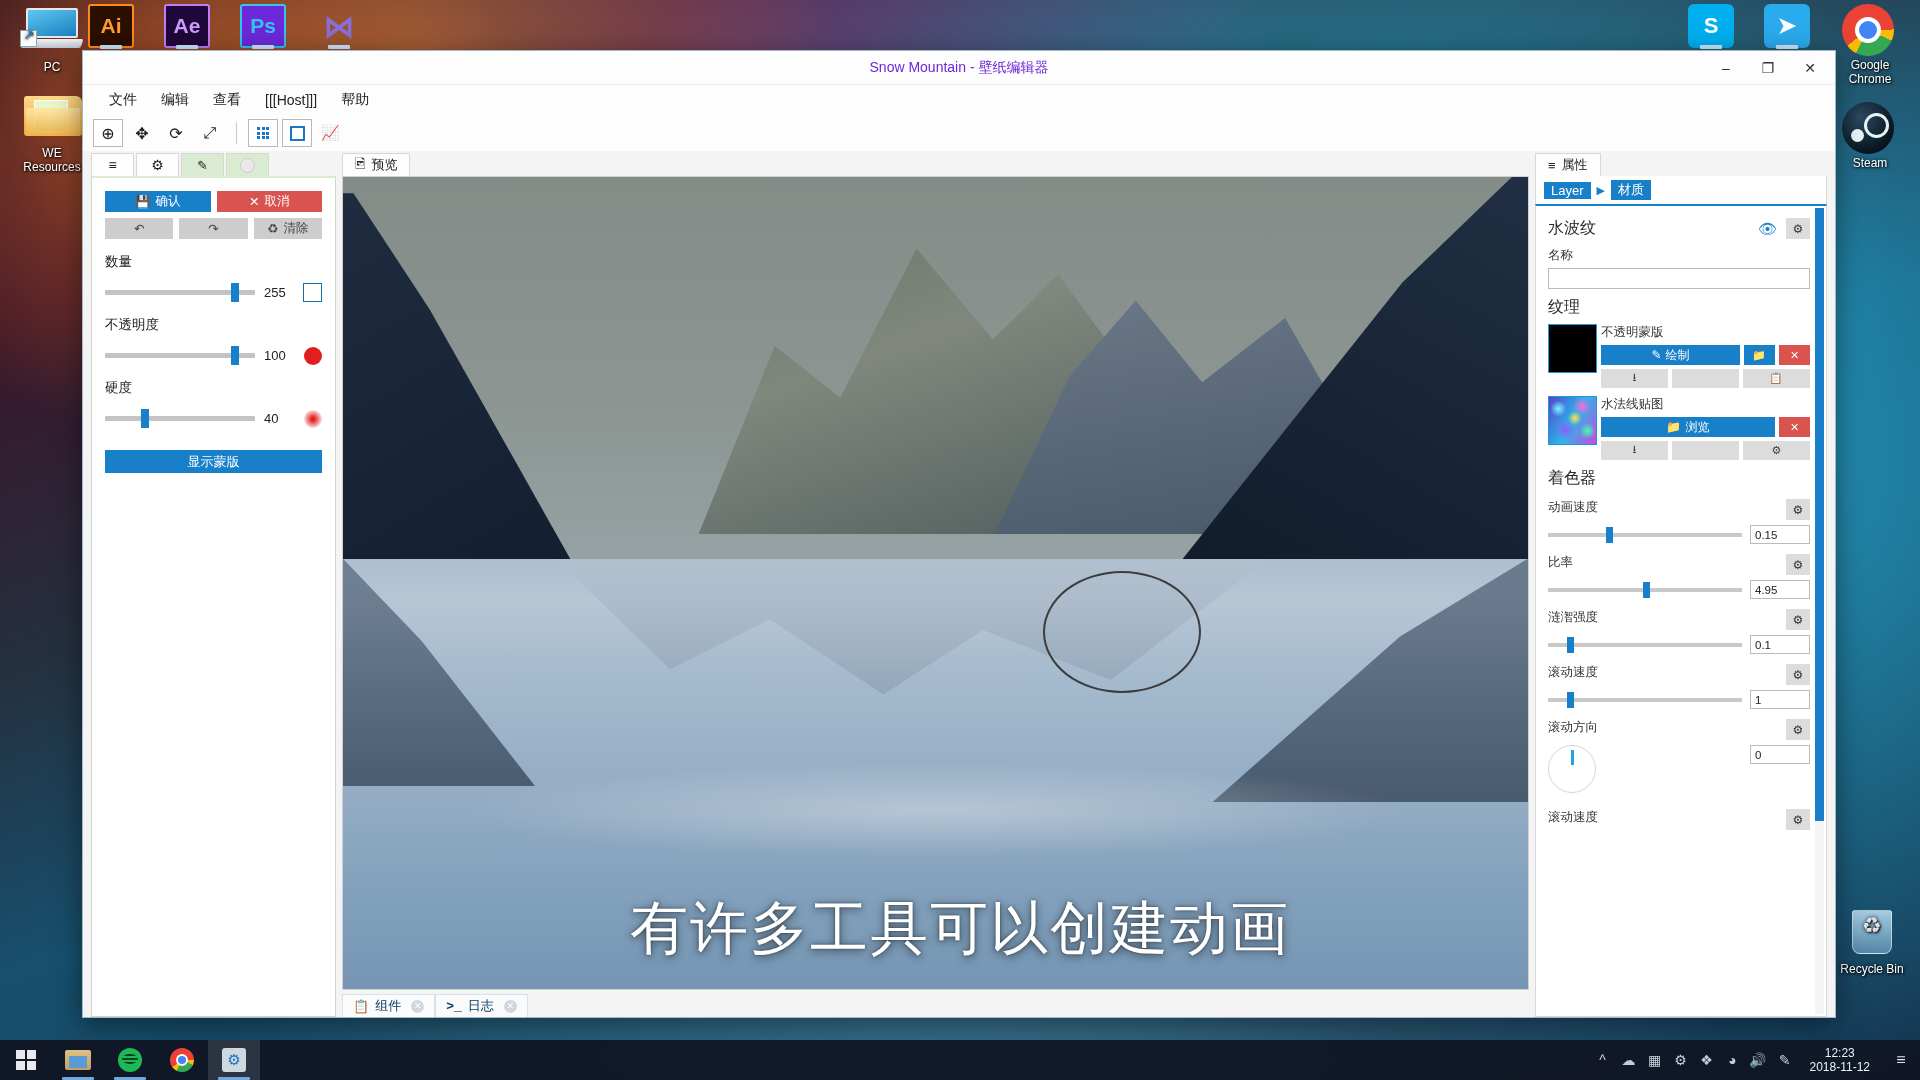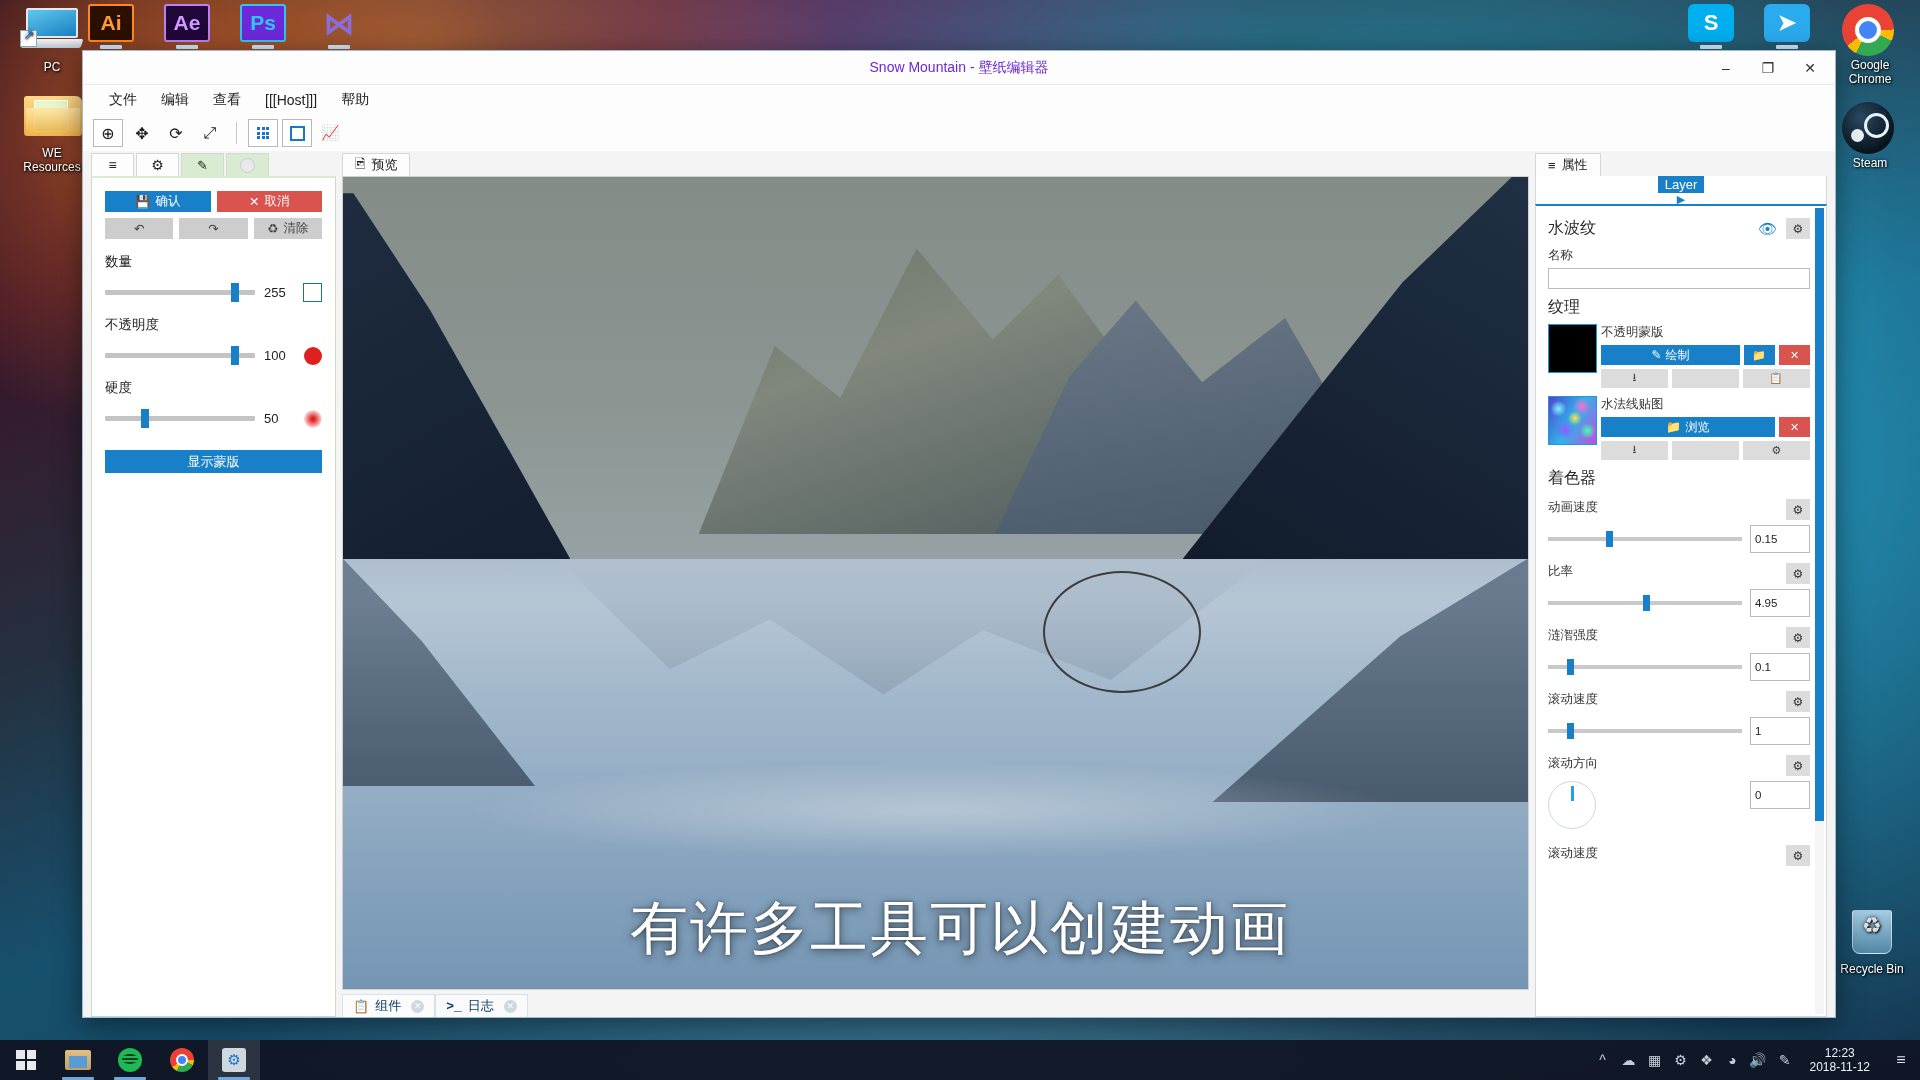--- a/index.html
+++ b/index.html
@@ -67,21 +67,21 @@
 
   
   .ico-recycle{position:absolute;left:26px;top:2px;width:40px;height:44px;
     background:linear-gradient(180deg,rgba(190,225,245,.85),rgba(120,175,210,.6));
     border-radius:3px 3px 8px 8px;border:1px solid rgba(255,255,255,.5);}
   .ico-recycle:after{content:"♻";position:absolute;left:9px;top:8px;font-size:22px;color:rgba(255,255,255,.85);}
 
   
   #topbar{ position:absolute; left:0; top:0; width:1920px; height:46px; }
   .appicon{ position:absolute; top:4px; width:50px; height:40px; }
-  .appicon .sq{ width:46px;height:38px;border-radius:3px;display:flex;align-items:center;justify-content:center;
+  .appicon .sq{ width:46px;height:44px;border-radius:3px;display:flex;align-items:center;justify-content:center;
                 font-weight:bold;font-size:21px;font-family:"Liberation Sans",sans-serif;}
   .appicon .underline{position:absolute;left:12px;bottom:-5px;width:22px;height:4px;background:#cfe9ff;border-radius:1px;}
   .ai .sq{background:#2b0f00;border:2px solid #ff8a19;color:#ff9a33;}
   .ae .sq{background:#20073a;border:2px solid #c07ef5;color:#cf9bff;}
   .ps .sq{background:#6d28d9;border:2px solid #31c5f0;color:#31c5f0;}
   .vs .sq{background:transparent;color:#8b6ed8;font-size:30px;}
   .sk .sq{background:#00aff0;color:#fff;border-radius:6px;font-size:22px;}
   .tg .sq{background:#2aabee;color:#fff;border-radius:6px;font-size:22px;}
 
   
@@ -193,22 +193,22 @@
            background:linear-gradient(180deg,rgba(226,243,252,.86),rgba(205,232,248,.78));
            border:1px solid rgba(190,215,235,.9);}
   .comp{ position:absolute; width:92px; text-align:center; font-size:11.5px; color:#2a72a8; line-height:14px;}
   .comp .ci{ display:block; height:36px; margin-bottom:3px; }
 
   
   #rightpanel{ width:300px; display:flex; flex-direction:column; padding-right:8px;}
   #rtabs{ height:25px; display:flex; align-items:flex-end; }
   .rtab{ height:23px; padding:0 12px; background:#fdfdfd; border:1px solid #d7d7d7; border-bottom:none;
          display:flex;align-items:center;gap:6px;font-size:13px;color:#222;}
-  #breadcrumb{ height:28px; background:#fff; display:flex; align-items:center; padding:0 25px;
-               border-left:1px solid #d7d7d7;border-right:1px solid #d7d7d7;flex-direction:column;}
+  #breadcrumb{ height:28px; background:#fff; display:flex; align-items:center; gap:6px; padding:0 8px;
+               border-left:1px solid #d7d7d7;border-right:1px solid #d7d7d7;}
   .crumb{ background:#1880c9; color:#fff; font-size:13px; padding:1px 7px; }
   .crumb-arrow{ color:#1880c9; font-size:11px;}
   #rscrollwrap{ flex:1; position:relative; border:1px solid #d7d7d7; border-top:2px solid #1880c9; overflow:hidden;
                 background:#fff;}
   #rcontent{ position:absolute; inset:0; padding:12px 16px 12px 12px; overflow:hidden;}
   #rscroll{ position:absolute; right:2px; top:2px; width:9px; bottom:2px; background:rgba(0,0,0,.04);}
   #rscroll i{ position:absolute; left:0; top:0; width:9px; height:76%; background:#1880c9; }
 
   .sec-title{ font-size:16px; color:#2b2b2b; margin:8px 0 6px; }
   .layer-head{ display:flex; align-items:center; }
@@ -237,21 +237,21 @@
   .tb-x{ width:31px;height:20px;background:#d9534f;color:#fff;font-size:11px;display:flex;align-items:center;justify-content:center;}
   .tex-btns2{ display:flex; gap:4px; }
   .tb-g{ flex:1;height:19px;background:#dcdcdc;color:#444;font-size:11px;display:flex;align-items:center;justify-content:center;}
 
   .prop{ margin-top:10px; }
   .prop-head{ display:flex;align-items:flex-start; }
   .prop-head .pl{ flex:1; font-size:12.5px; color:#333;}
   .prop-row{ display:flex; align-items:center; gap:8px; margin-top:5px;}
   .ptrack{ position:relative; height:4px; background:#c9c9c9; flex:1;}
   .pknob{ position:absolute; top:-6px; width:7px;height:16px;background:#1880c9;}
-  .pval{ width:60px;height:28px;border:1px solid #bbb;background:#fff;font-size:11.5px;display:flex;align-items:center;padding:0 4px;color:#222;}
+  .pval{ width:60px;height:19px;border:1px solid #bbb;background:#fff;font-size:11.5px;display:flex;align-items:center;padding:0 4px;color:#222;}
   .dial{ width:48px;height:48px;border-radius:50%;border:1.5px solid #cfd7de;position:relative;}
   .dial i{ position:absolute;left:50%;top:4px;margin-left:-1.5px;width:3px;height:15px;background:#1fa6e0;}
 
   
   #subtitle{ position:absolute; left:0; right:0; top:890px; text-align:center;
              font-size:58px; color:#fff; letter-spacing:2px;
              text-shadow:0 2px 10px rgba(0,0,0,.55), 0 0 3px rgba(0,0,0,.5); pointer-events:none; }
 </style>
 </head>
 <body>
@@ -450,21 +450,21 @@
             </div>
           </div>
         </div>
 
         <div class="fgroup">
           <div class="flabel">硬度</div>
           <div class="slider-row">
             <div class="track">
                 <i class="knob" style="left:24%"></i>
               </div>
-            <div class="snum">50</div>
+            <div class="snum">40</div>
             <div style="width:19px;height:19px;display:flex;align-items:center;justify-content:center;">
               <i style="display:block;width:18px;height:18px;border-radius:50%;background:radial-gradient(circle,#e02020 12%,rgba(224,32,32,.12) 72%,transparent 78%)"></i>
             </div>
           </div>
         </div>
 
         <div id="maskbtn">
           <span>显示蒙版</span>
         </div>
       </div>

